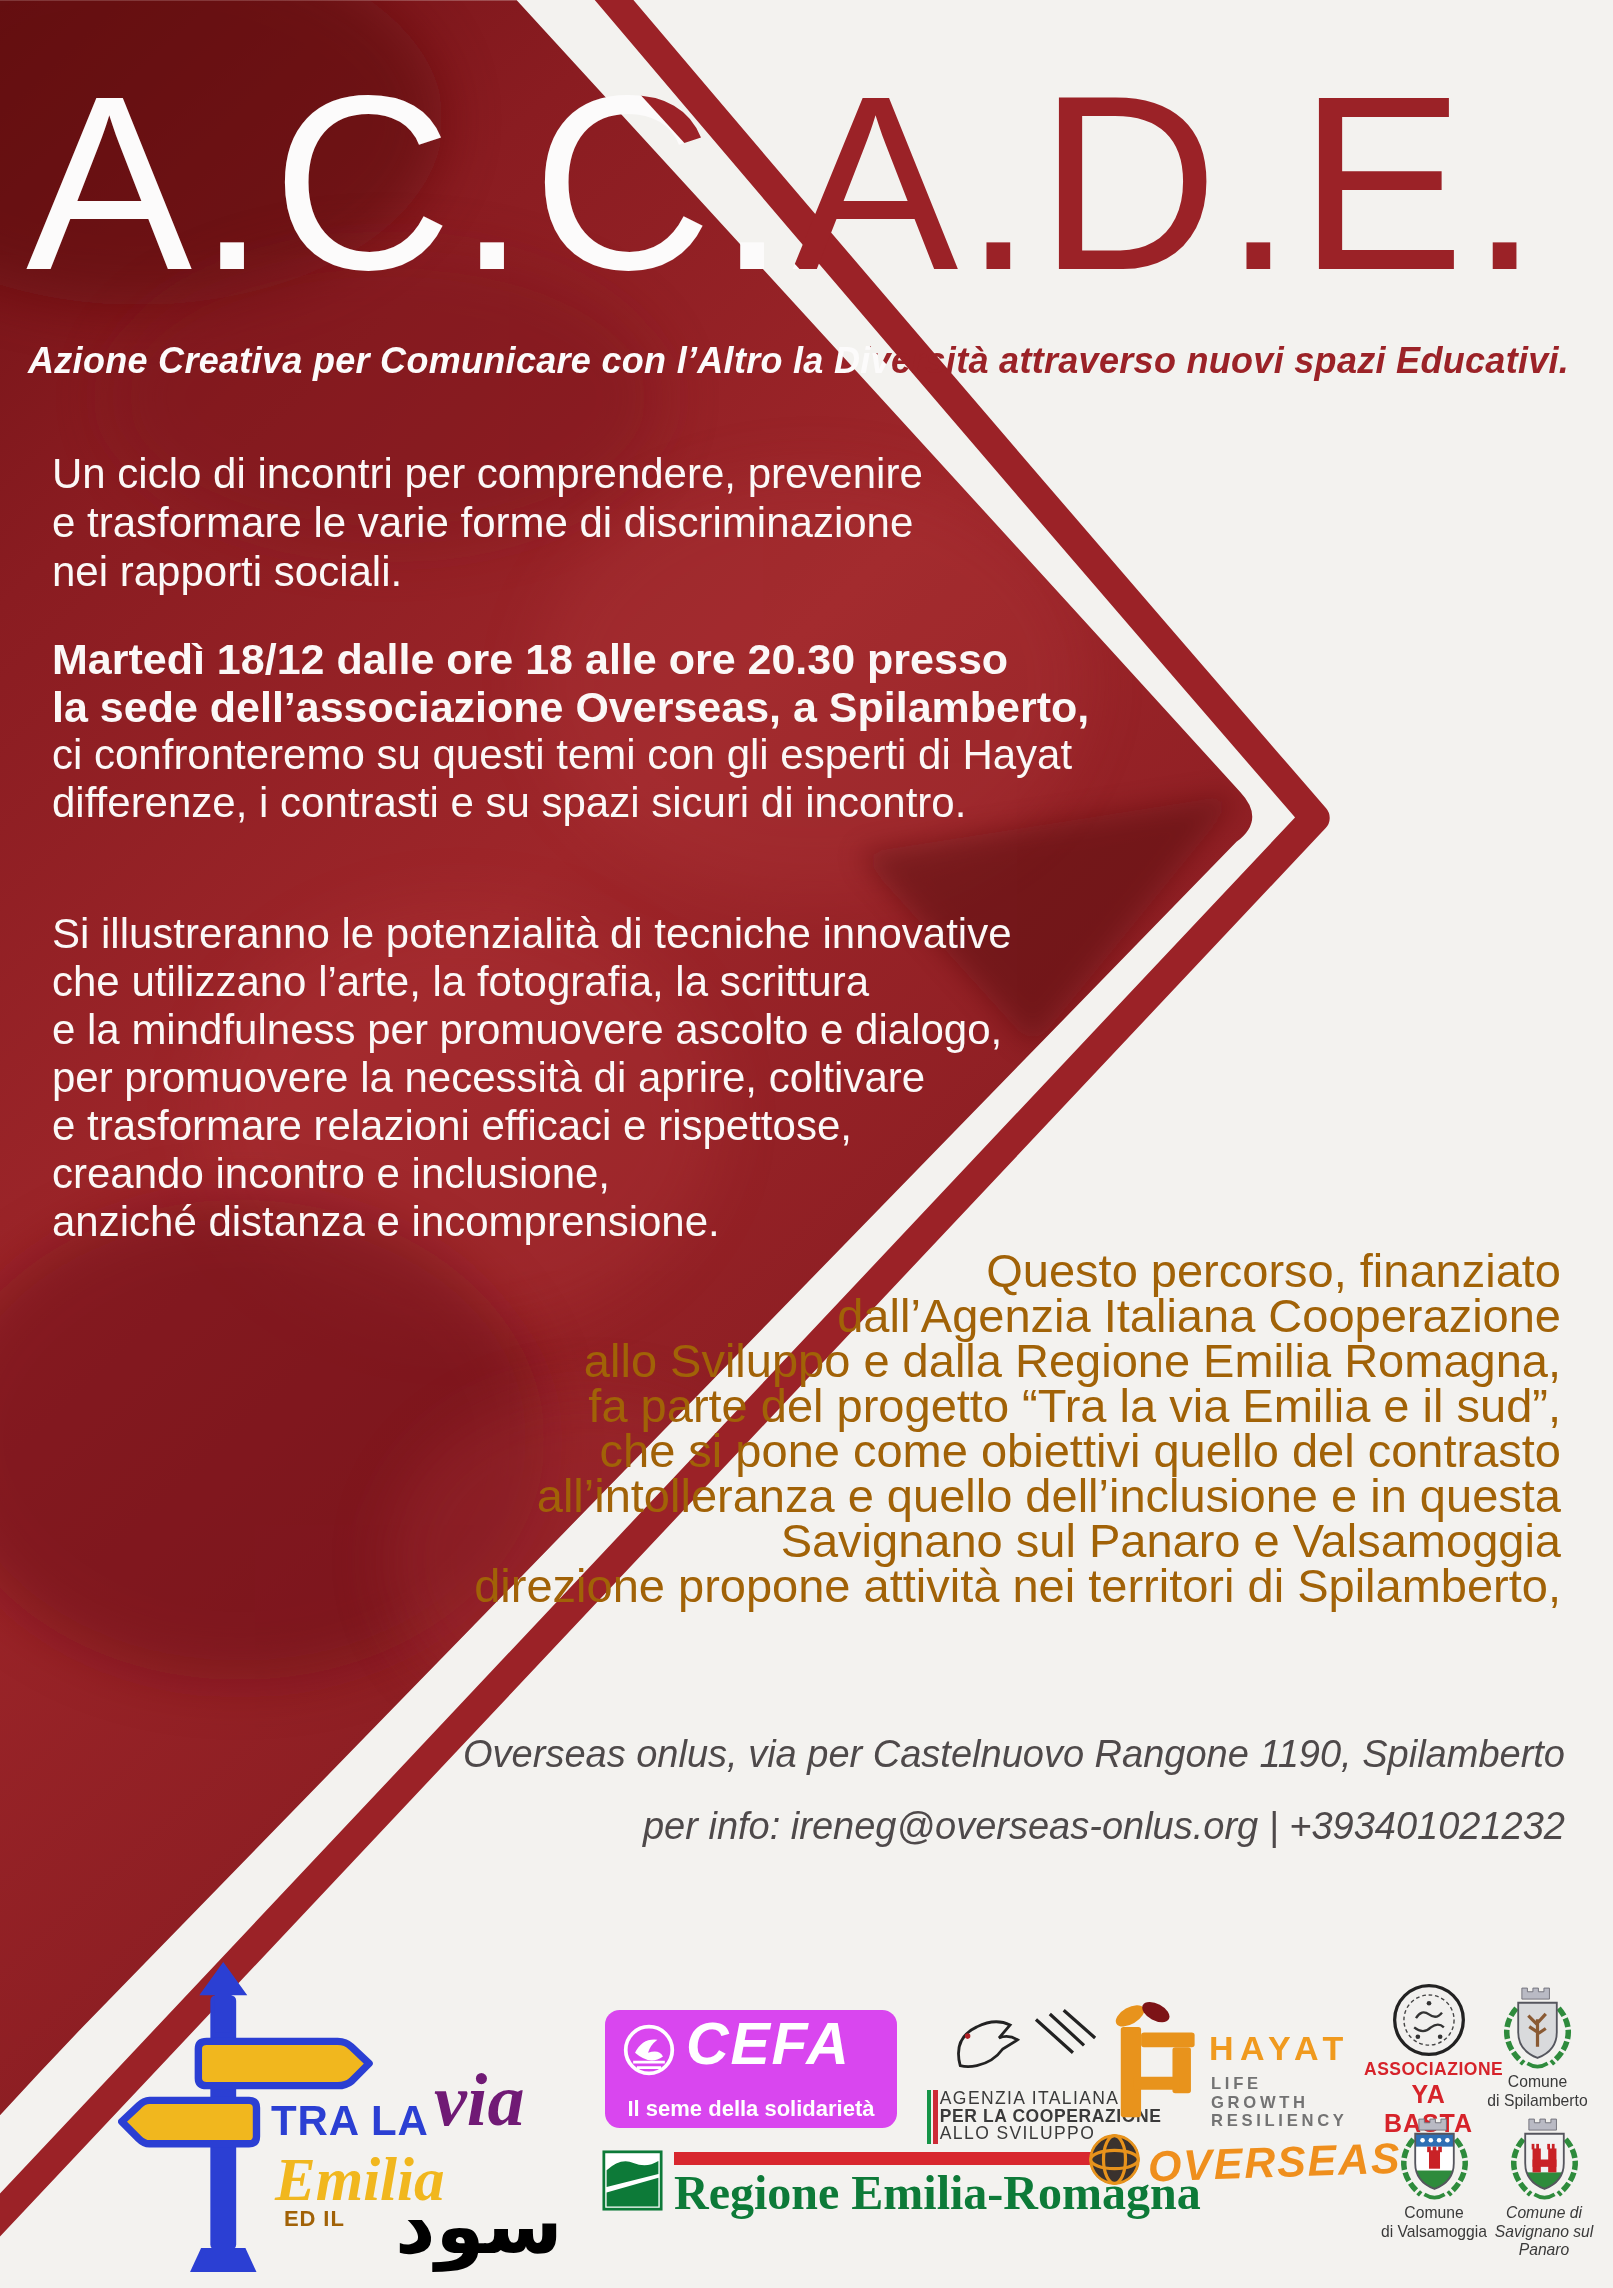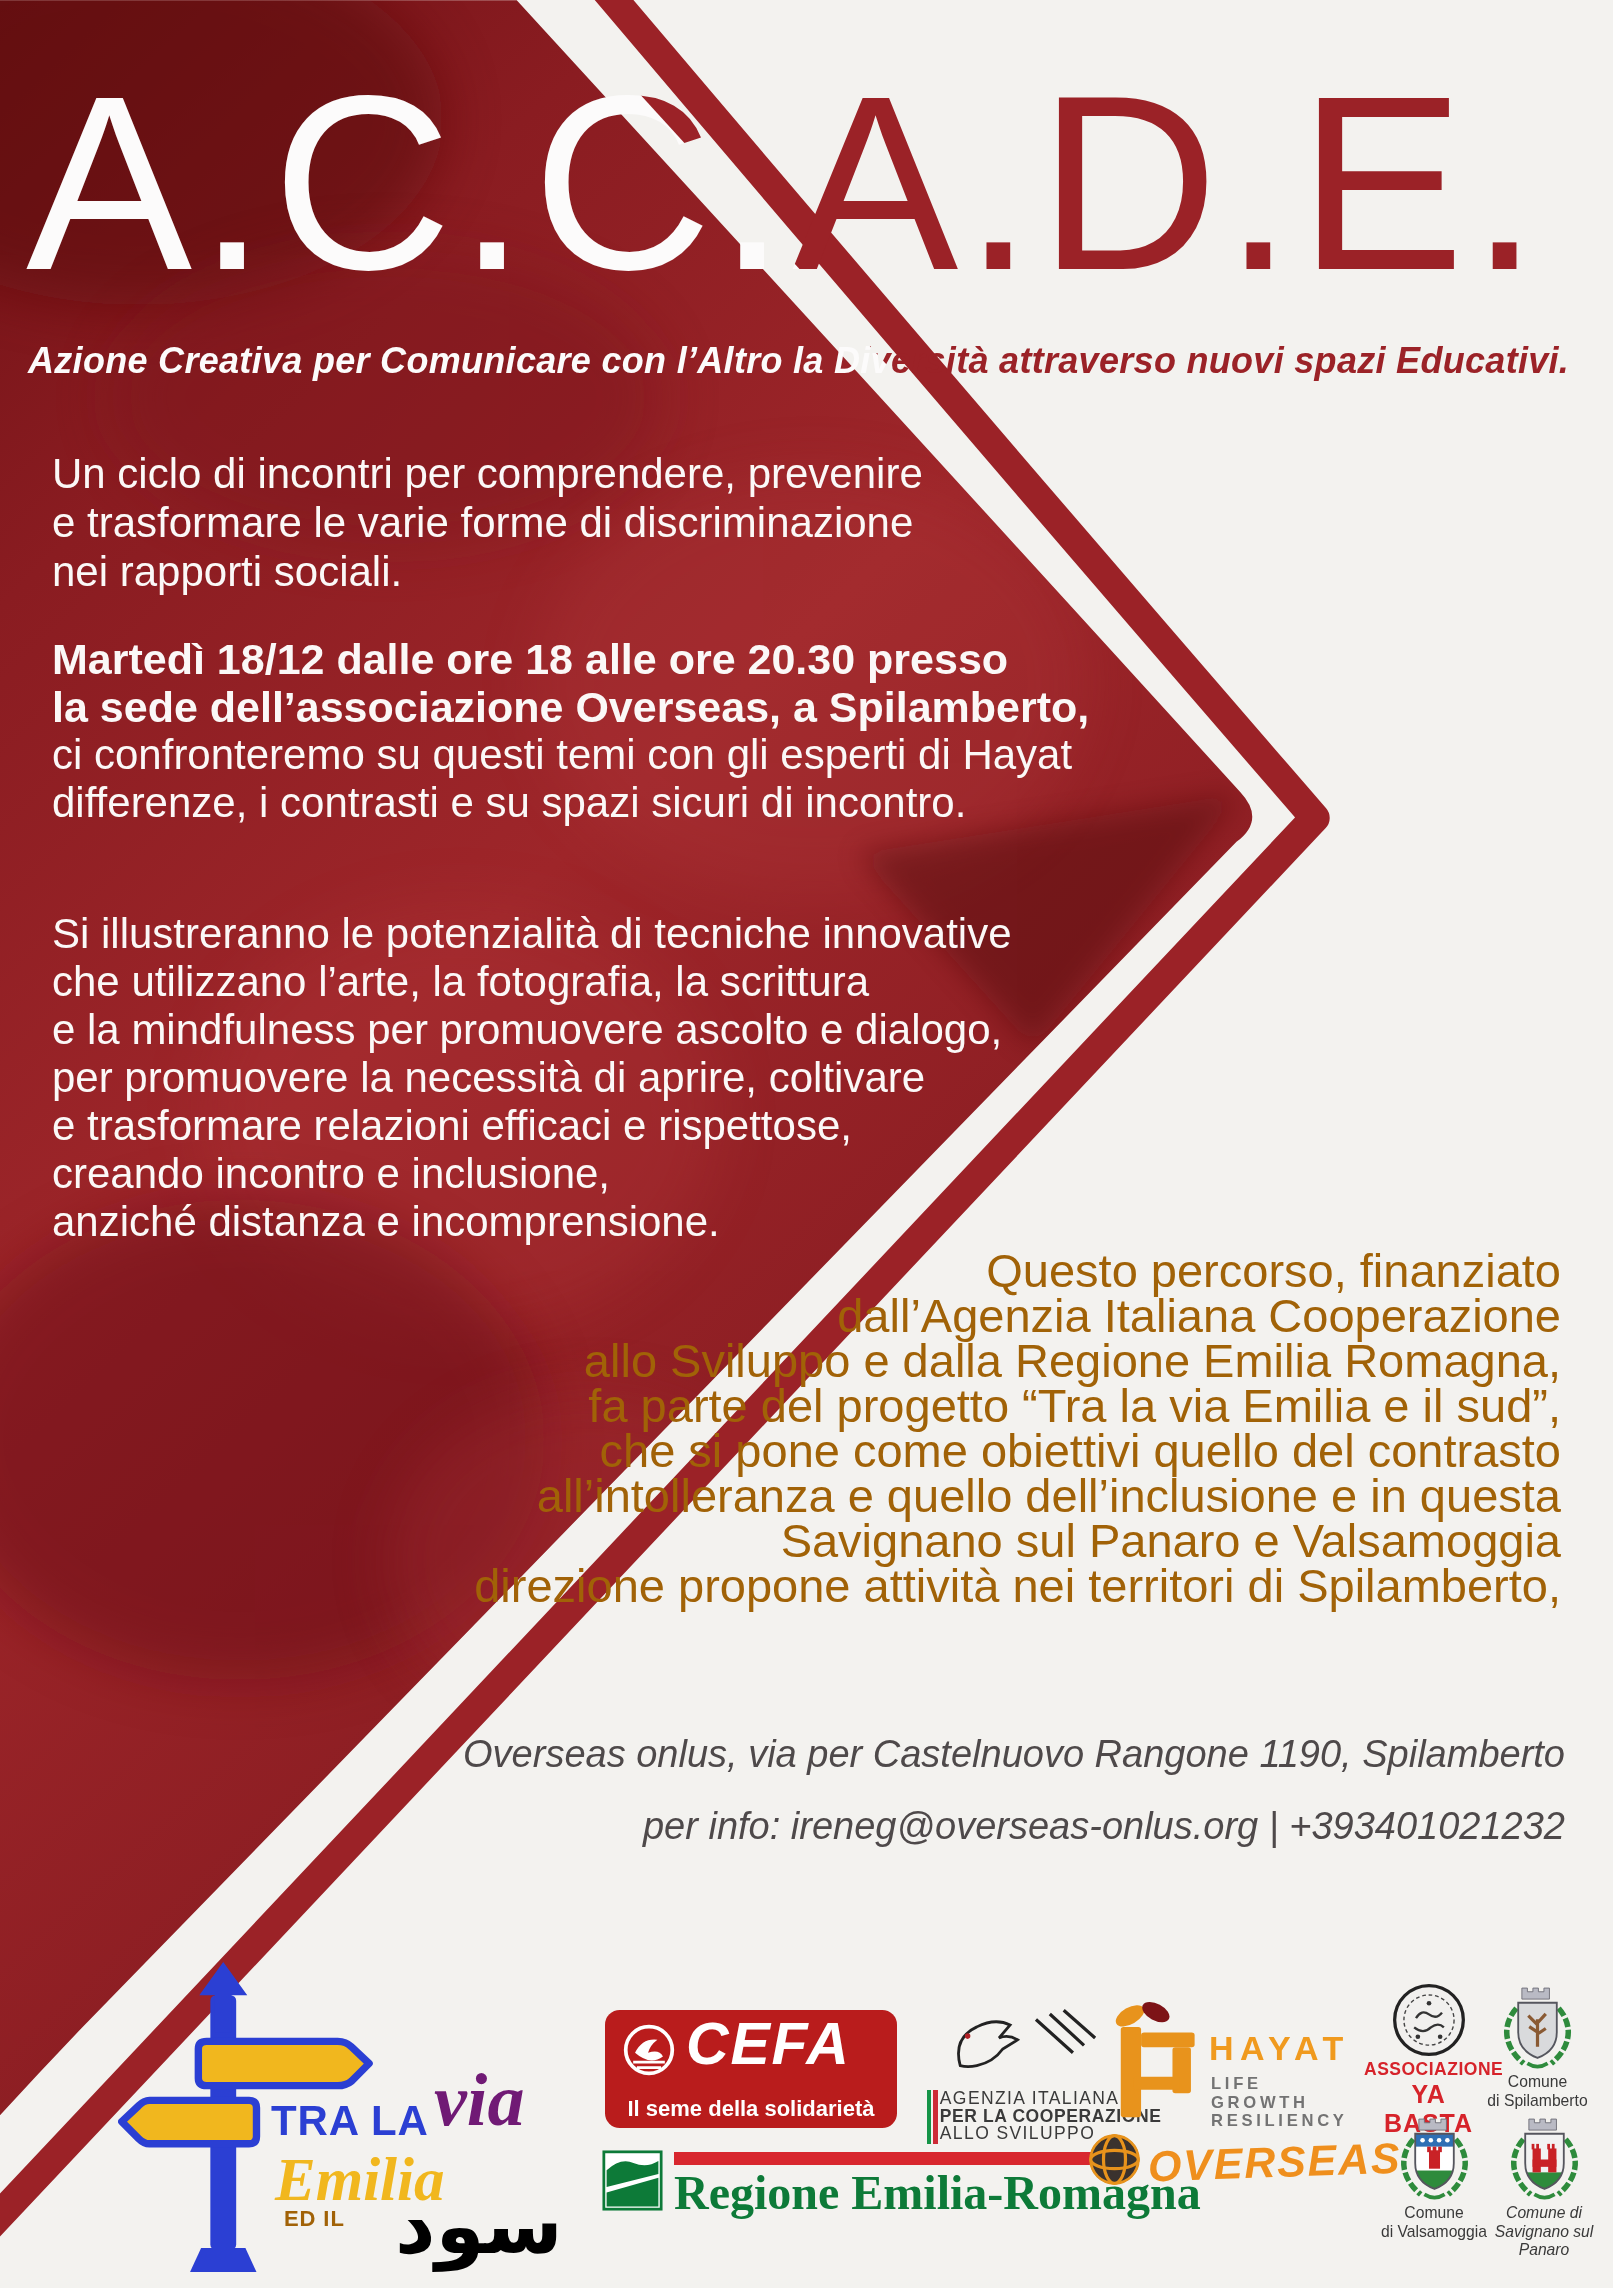--- a/index.html
+++ b/index.html
@@ -22,21 +22,21 @@
   .ln{white-space:nowrap;}
   .p-intro{left:52px;top:449px;font-size:42px;line-height:49px;color:#fbf8f7;}
   .p-event{left:52px;top:635px;font-size:42px;line-height:48px;color:#fbf8f7;}
   .p-event .b{font-size:43px;font-weight:700;}
   .p-method{left:52px;top:910px;font-size:42px;line-height:48px;color:#fbf8f7;}
   .p-fund{right:52px;top:1248px;font-size:47px;line-height:45px;color:#a16207;text-align:right;}
   .contact{right:48px;font-size:38px;font-style:italic;color:#4e494a;text-align:right;}
 
   
   .logo-text{position:absolute;white-space:nowrap;}
-  .cefa-box{left:605px;top:2010px;width:292px;height:118px;background:#b91c1c;border-radius:14.8px;}
+  .cefa-box{left:605px;top:2010px;width:292px;height:118px;background:#d946ef;border-radius:14.8px;}
   .cefa-name{left:81px;top:0px;font-size:59px;font-weight:800;font-style:italic;color:#fff;letter-spacing:1.8px;}
   .cefa-tag{left:0;right:0;bottom:6.5px;text-align:center;font-size:22px;font-weight:700;color:#fff;}
   .aics{left:925px;top:2001px;width:194px;height:138px;}
   .aics-lines{position:absolute;left:14.8px;top:89px;font-size:17.5px;line-height:17.5px;
               letter-spacing:1.4px;color:#3a3a3a;}
   .aics-lines .b{font-weight:700;letter-spacing:0.6px;}
   .regione{left:602px;top:2150px;width:522px;height:76px;}
   .regione-bar{position:absolute;left:72px;top:1.8px;width:441px;height:13px;background:#d8272e;}
   .regione-name{left:72px;top:14.8px;font-size:48px;font-weight:700;color:#0d7a38;
                 font-family:"Liberation Serif",serif;}

